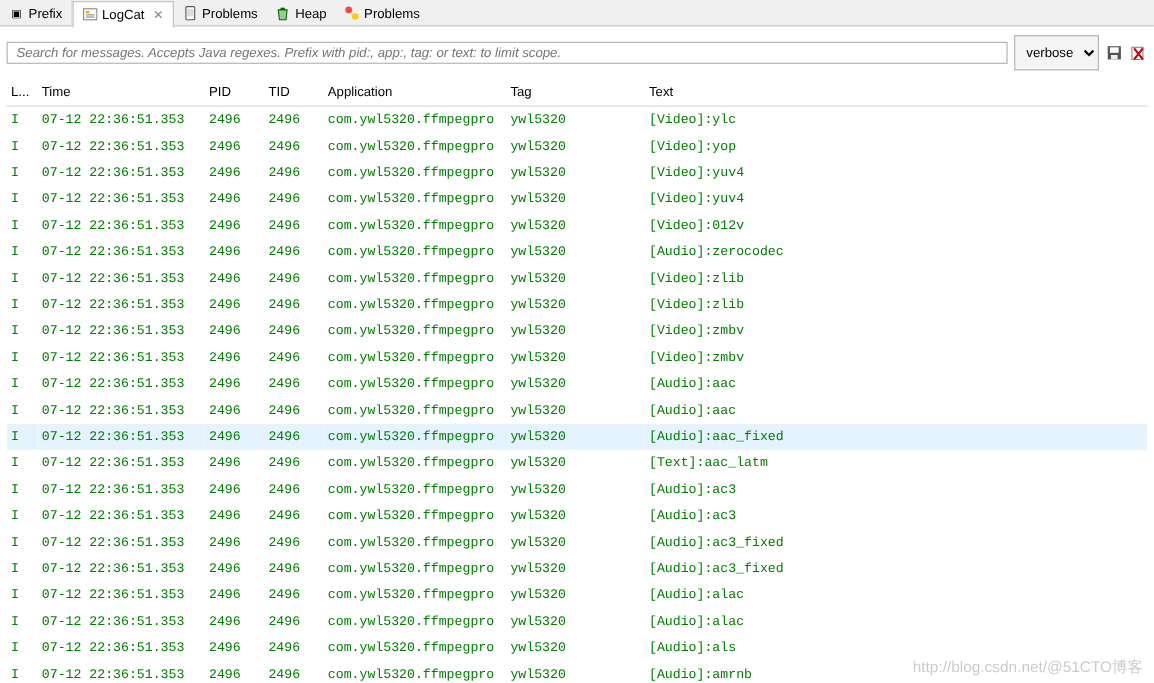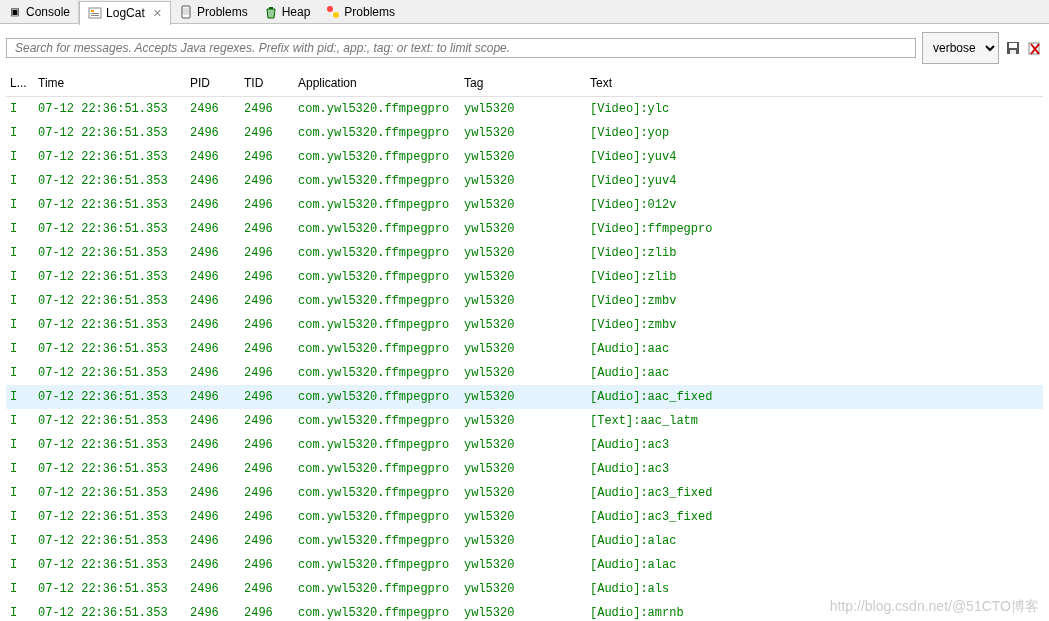--- a/index.html
+++ b/index.html
@@ -31,21 +31,21 @@
   .col-tag { width: 126px; }
   .col-text { }
   .watermark { position: absolute; right: 10px; bottom: 5px; color: #ccc; font-size: 14px; font-family: sans-serif; text-align: right; }
 </style>
 </head>
 <body>
 
 <div class="tab-bar">
   <div class="tab">
     <span class="tab-icon">▣</span>
-    <span>Console</span>
+    <span>Prefix</span>
   </div>
   <div class="tab active">
     <span class="tab-icon">
       <svg width="14" height="14" viewBox="0 0 14 14">
           <rect x="1" y="2" width="12" height="10" fill="#fff" stroke="#888"></rect>
           <rect x="3" y="4" width="3" height="2" fill="#f90"></rect>
           <rect x="3" y="7" width="8" height="1" fill="#888"></rect>
           <rect x="3" y="9" width="8" height="1" fill="#888"></rect>
         </svg>
     </span>
@@ -169,21 +169,21 @@
           <td>ywl5320</td>
           <td>[Video]:012v</td>
         </tr>
         <tr>
           <td>I</td>
           <td>07-12 22:36:51.353</td>
           <td>2496</td>
           <td>2496</td>
           <td>com.ywl5320.ffmpegpro</td>
           <td>ywl5320</td>
-          <td>[Video]:ffmpegpro</td>
+          <td>[Audio]:zerocodec</td>
         </tr>
         <tr>
           <td>I</td>
           <td>07-12 22:36:51.353</td>
           <td>2496</td>
           <td>2496</td>
           <td>com.ywl5320.ffmpegpro</td>
           <td>ywl5320</td>
           <td>[Video]:zlib</td>
         </tr>

